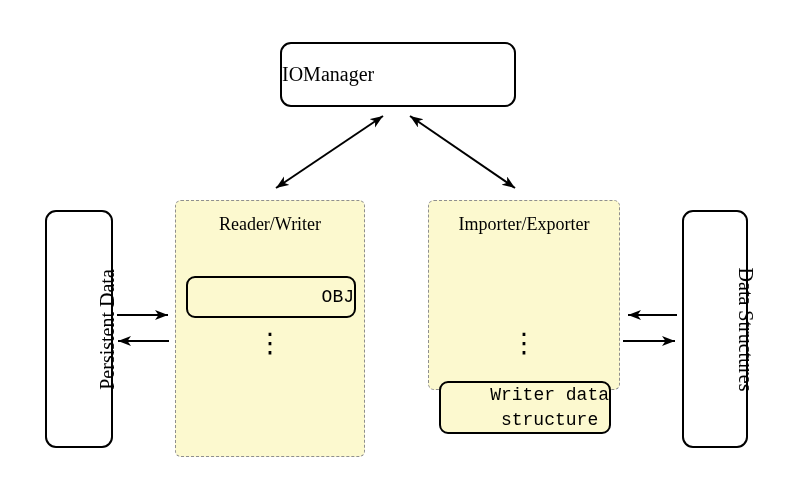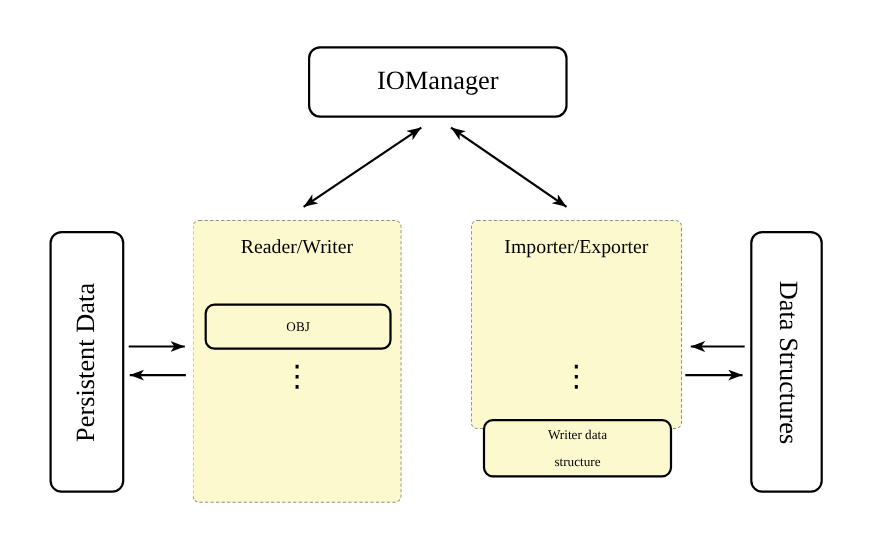--- a/index.html
+++ b/index.html
@@ -16,22 +16,22 @@
     font-family:"Liberation Serif","DejaVu Serif",serif;
     color:#000;
     overflow:hidden;
     margin:0 auto;
   }
   .node{
     position:absolute;
     background:var(--bg);
     border:2.5px solid var(--line);
     border-radius:11px;
-    display:flex;align-items:center;justify-content:center;
-    font-size:24px;
+    display:flex;align-items:center;justify-content:flex-start;
+    font-size:20px;
     box-sizing:border-box;
   }
   .vert span{white-space:nowrap;display:block;}
   .rot-ccw span{transform:rotate(-90deg);}
   .rot-cw span{transform:rotate(90deg);}
   .group{
     position:absolute;
     background:var(--group-fill);
     border:1.6px dashed var(--group-border);
     border-radius:6px;
@@ -39,25 +39,26 @@
   }
   .group-title{
     position:absolute;top:13px;left:0;right:0;
     text-align:center;font-size:18px;
   }
   .inner-box{
     position:absolute;
     background:var(--group-fill);
     border:2.5px solid var(--line);
     border-radius:9px;
-    display:flex;align-items:center;justify-content:center;
+    display:flex;align-items:center;justify-content:flex-end;
     text-align:center;
-    font-size:12px;line-height:25px;
+    font-size:18px;line-height:25px;
     white-space:pre-line;
     box-sizing:border-box;
+    font-family:Liberation Mono, monospace;
   }
   .vdots{
     position:absolute;left:0;right:0;top:128px;
     text-align:center;
     font-size:27px;line-height:1;
     font-family:"DejaVu Sans",sans-serif;
   }
   svg.arrows{position:absolute;left:0;top:0;pointer-events:none;}
 </style>
 </head>

